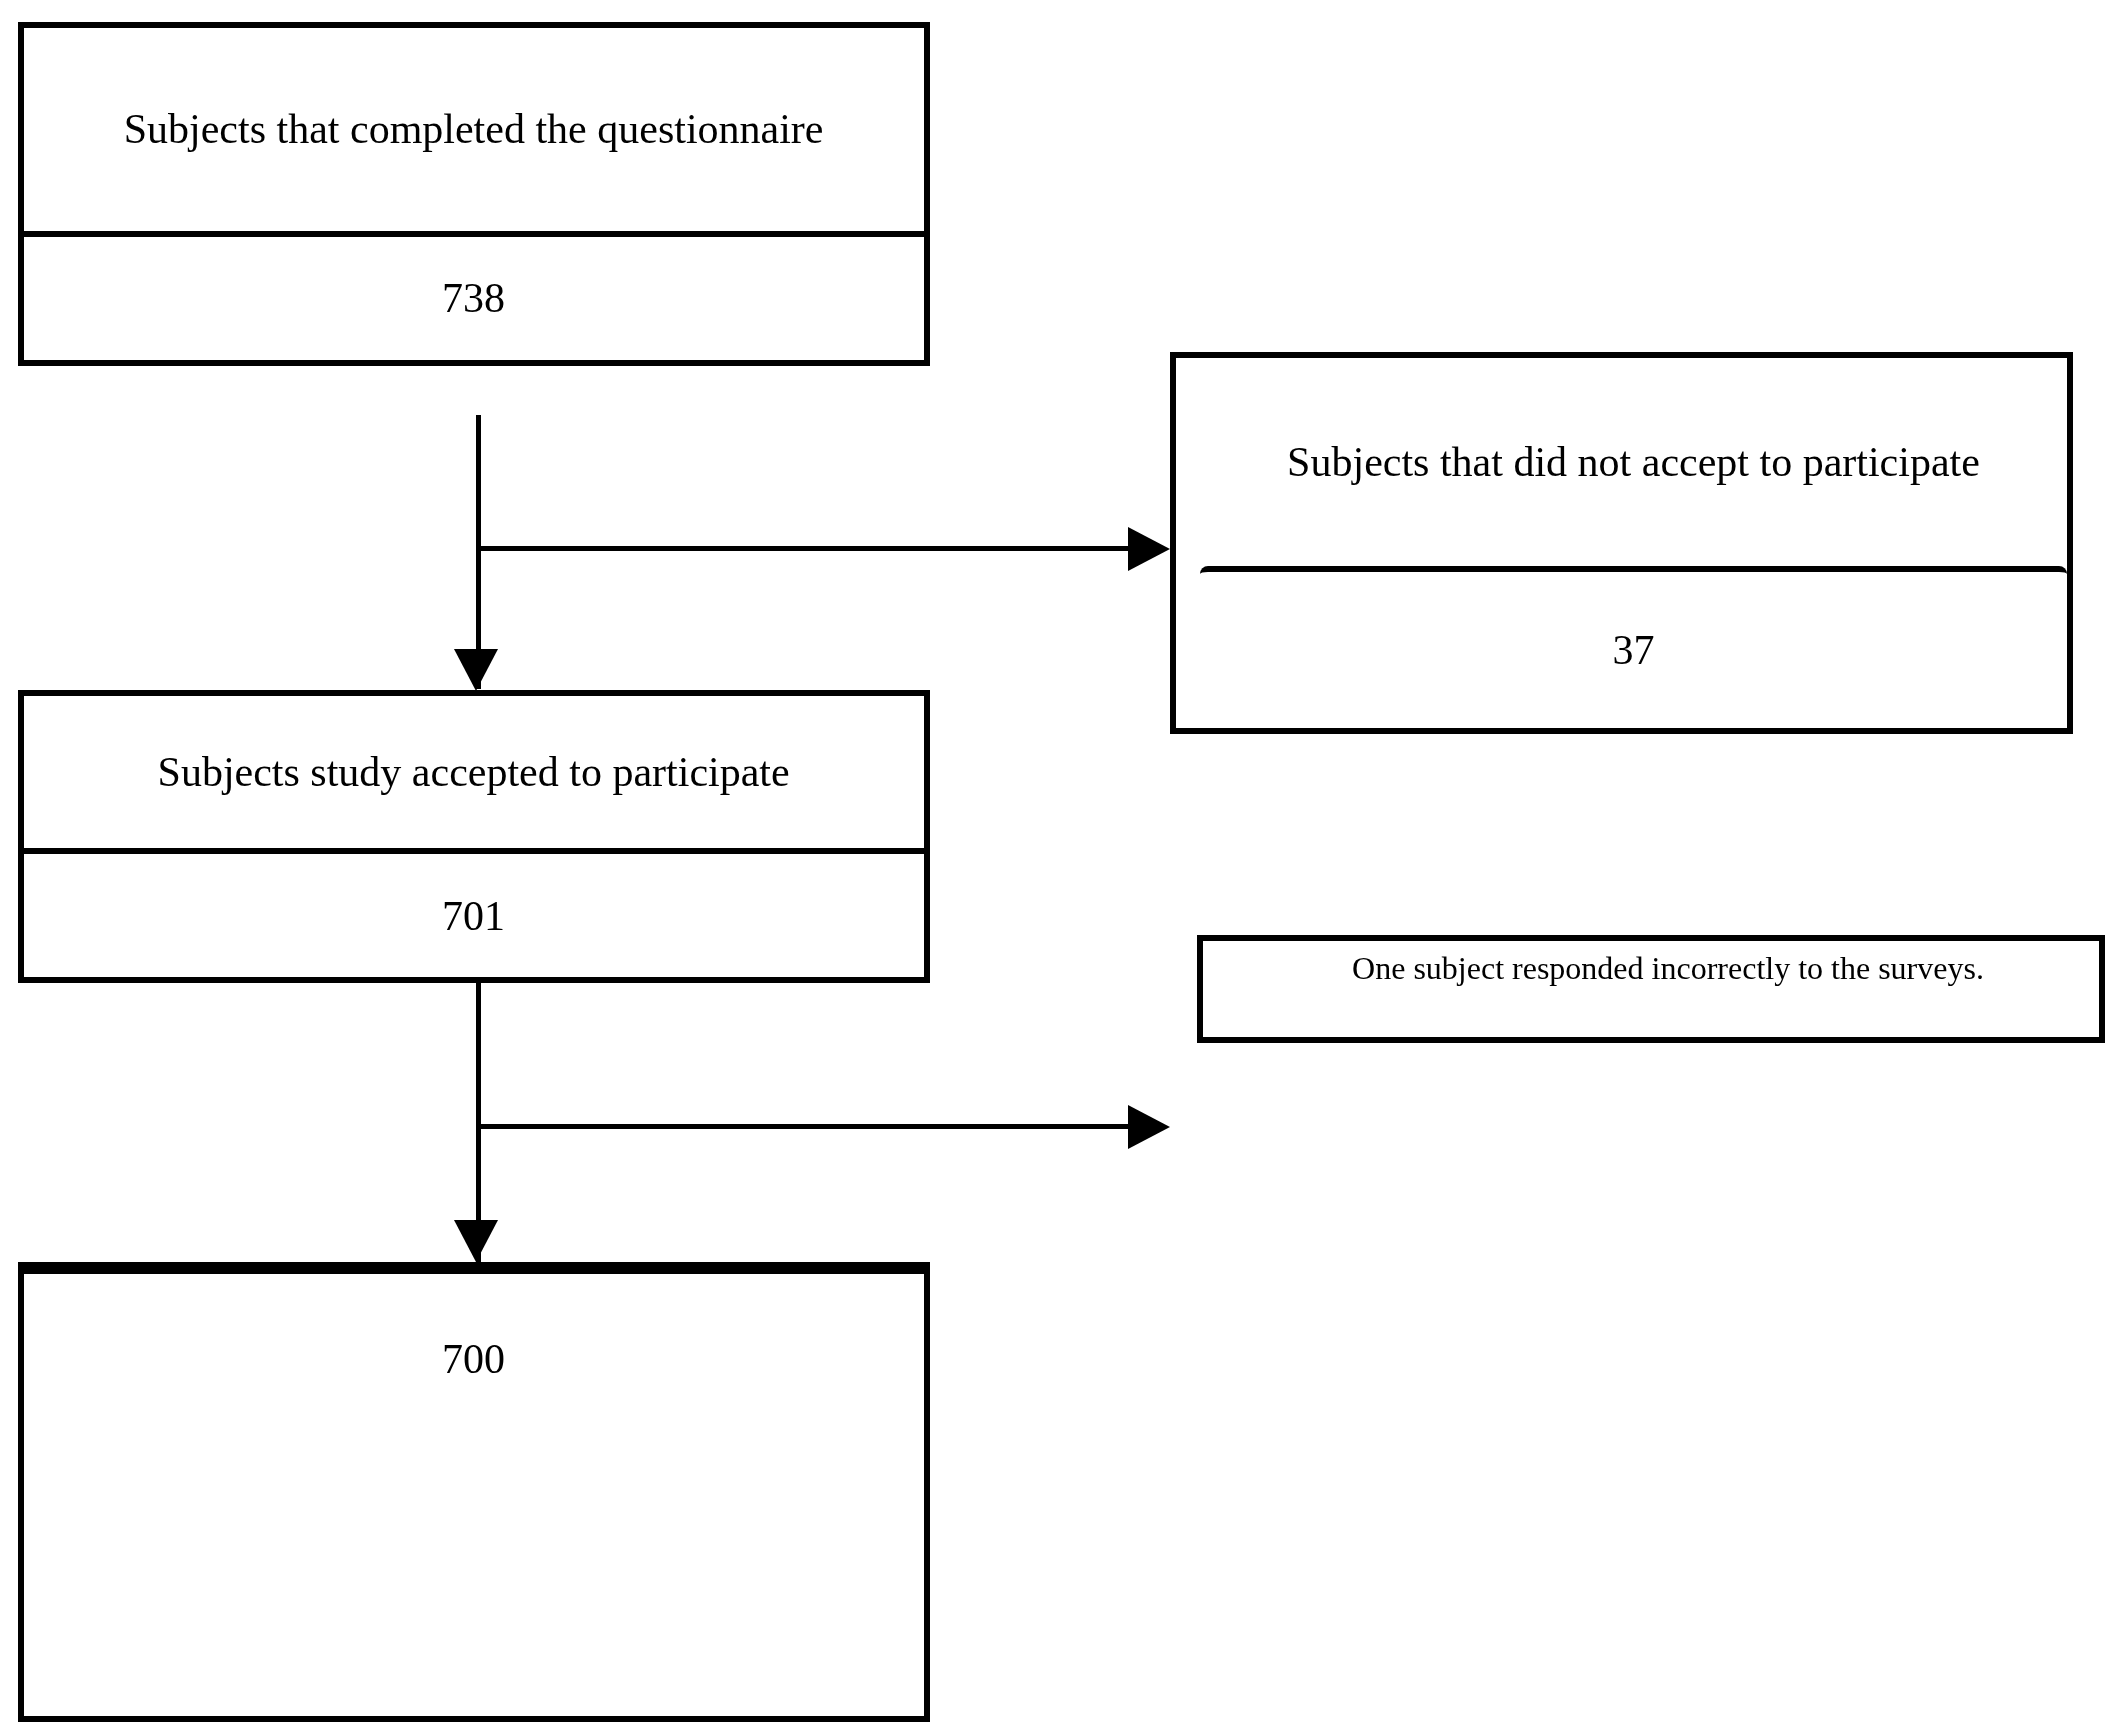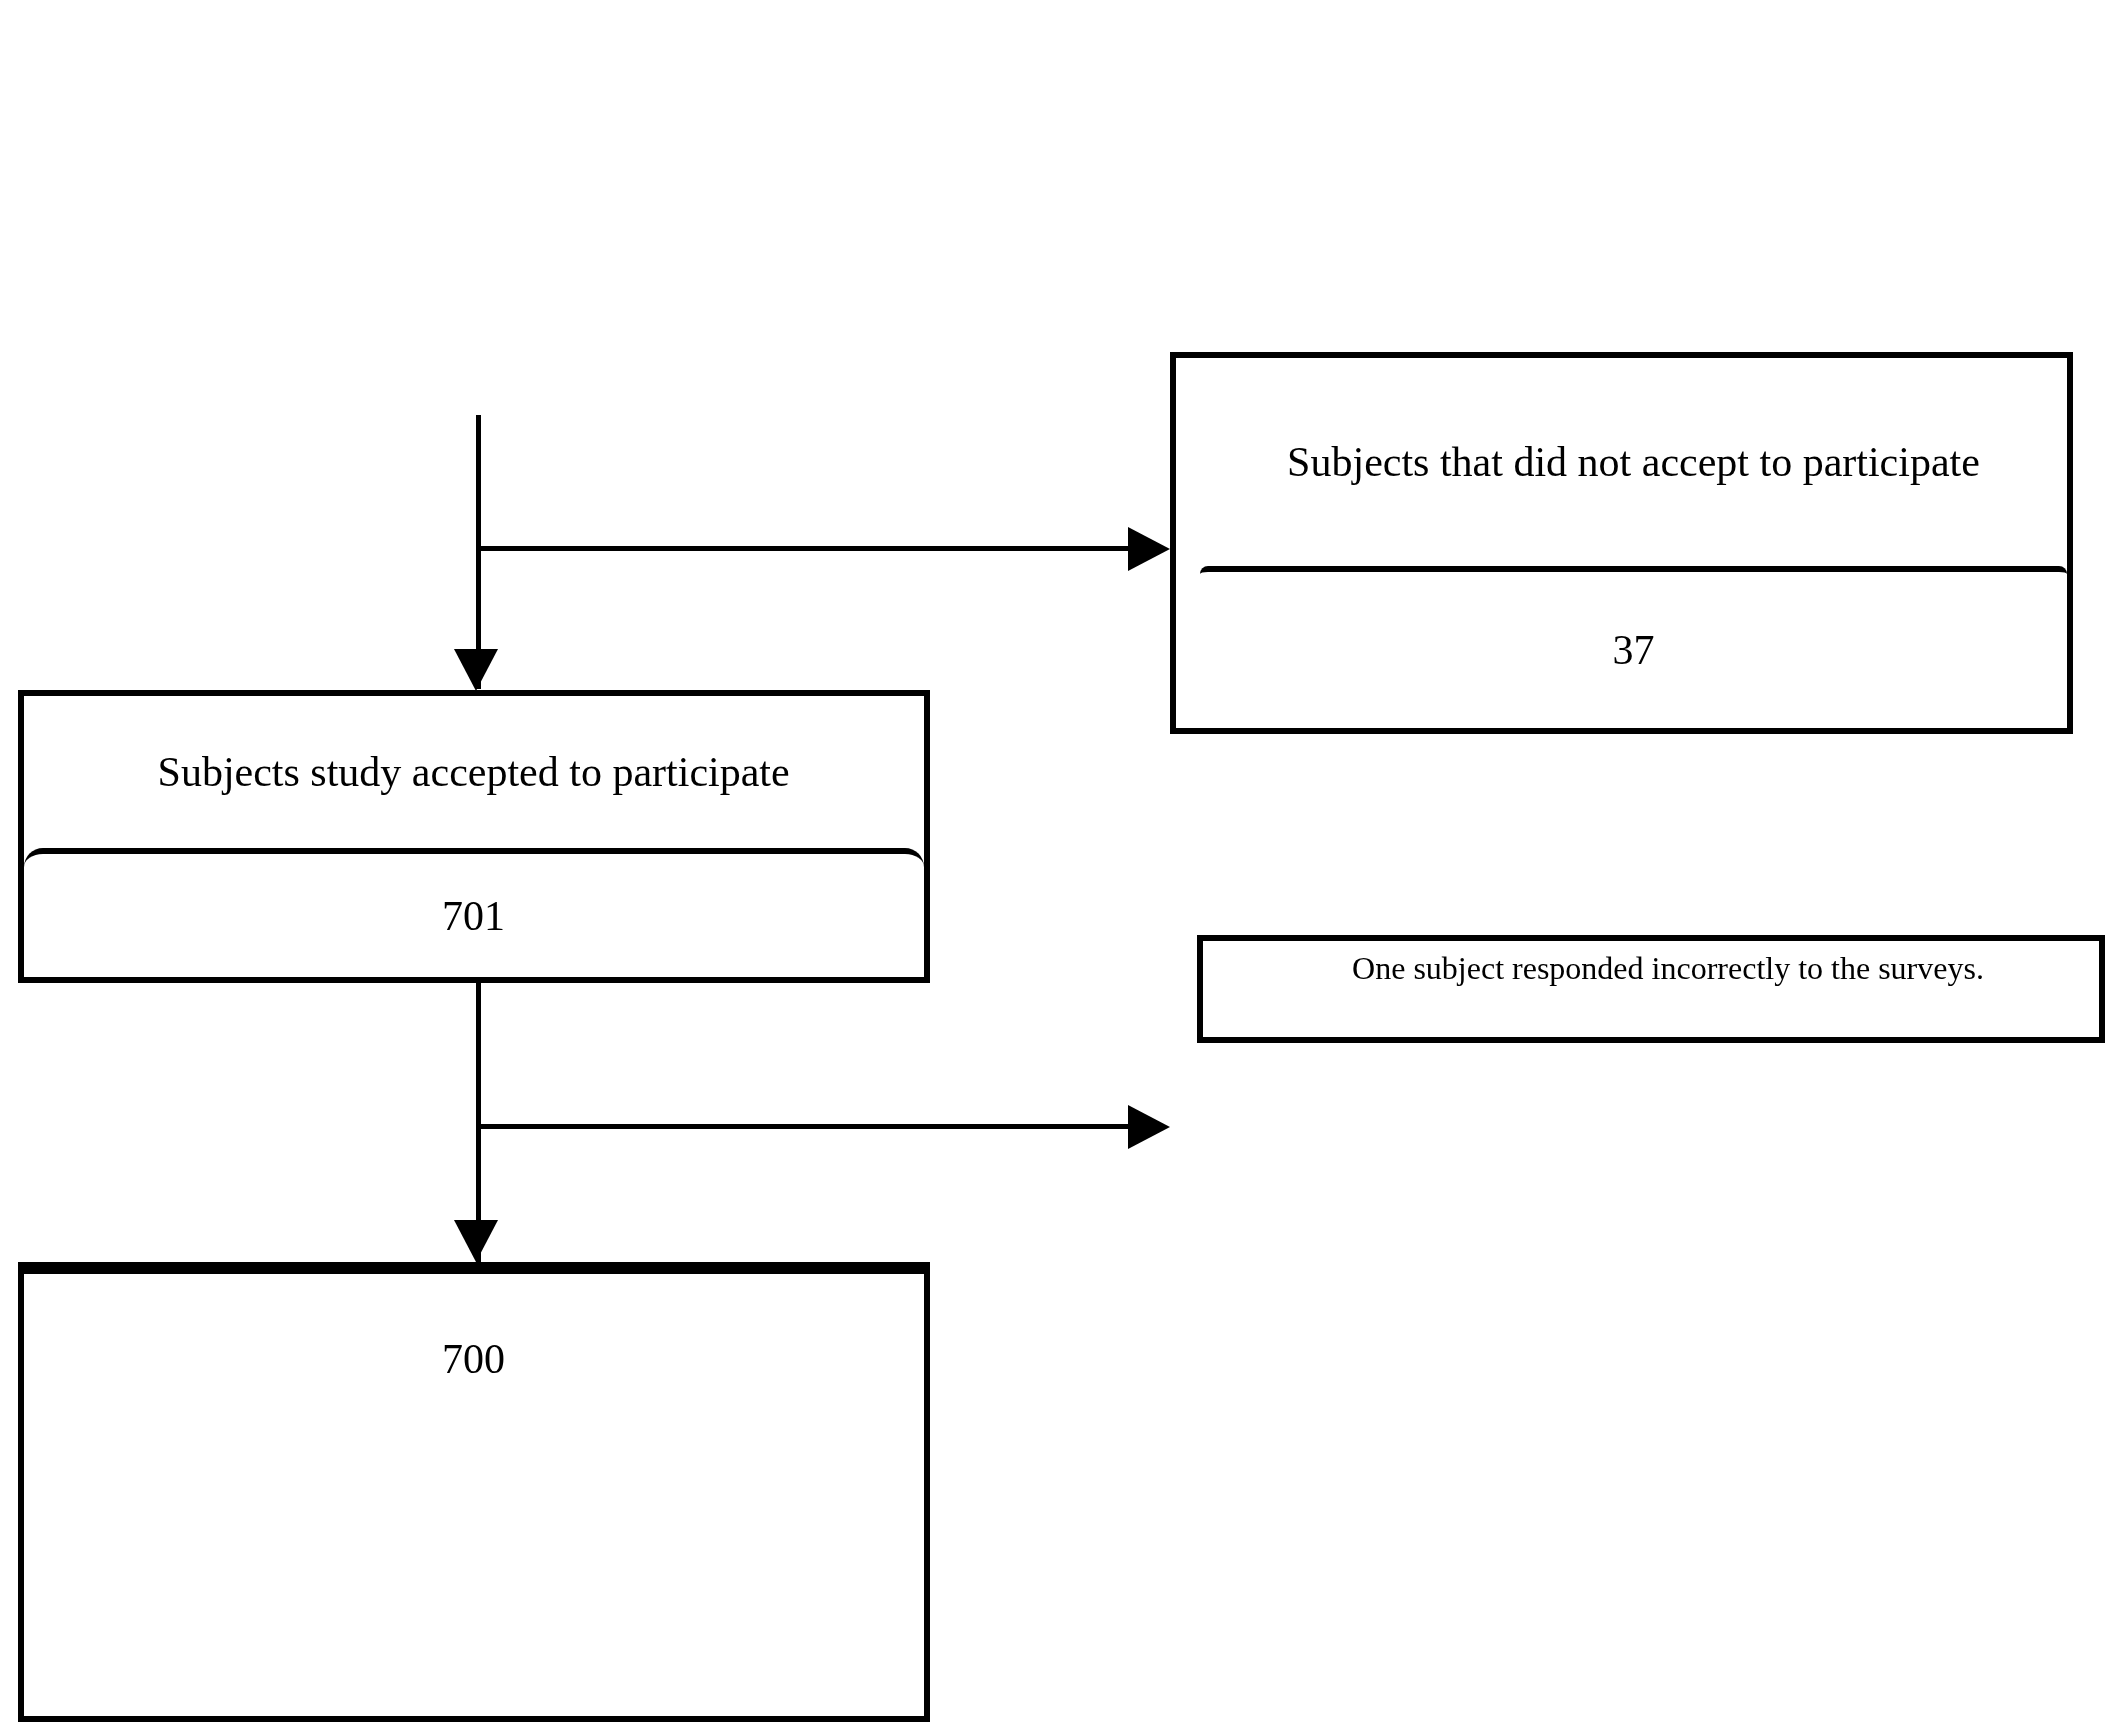--- a/index.html
+++ b/index.html
@@ -81,33 +81,37 @@
   #box-completed      { left: 17.6px;   top: 22px;   width: 912px; height: 344px; }
   #box-completed .label { height: 210px; }
   #box-completed .count { height: 134px; }
 
   #box-not-accept     { left: 1170px; top: 352px;  width: 903px; height: 382px; padding-left: 24px; }
   #box-not-accept .label { height: 215px; }
   #box-not-accept .count { height: 167px; border-radius: 8px; }
 
   #box-accepted       { left: 17.6px;   top: 690px; width: 912px; height: 293px; }
   #box-accepted .label { height: 159px; }
-  #box-accepted .count { height: 134px; border-radius: 19px; }
+  #box-accepted .count { height: 134px; }
 
   #box-incorrect      { left: 1197px; top: 935px; width: 908px; height: 108px; }
 
   #box-included       { left: 17.6px;   top: 1262px; width: 912px; height: 460px; }
   #box-included .label { height: 283px; }
   #box-included .count { height: 176px; }
 </style>
 </head>
 <body>
 
 <div id="canvas">
 
+  <div class="flow-box" id="box-completed">
+    <div class="box-cell label">Subjects that completed the questionnaire</div>
+    <div class="box-cell count">738</div>
+  </div>
 
   <div class="flow-box" id="box-not-accept">
     <div class="box-cell label">Subjects that did not accept to participate</div>
     <div class="box-cell count">37</div>
   </div>
 
   <div class="flow-box" id="box-accepted">
     <div class="box-cell label">Subjects study accepted to participate</div>
     <div class="box-cell count">701</div>
   </div>

